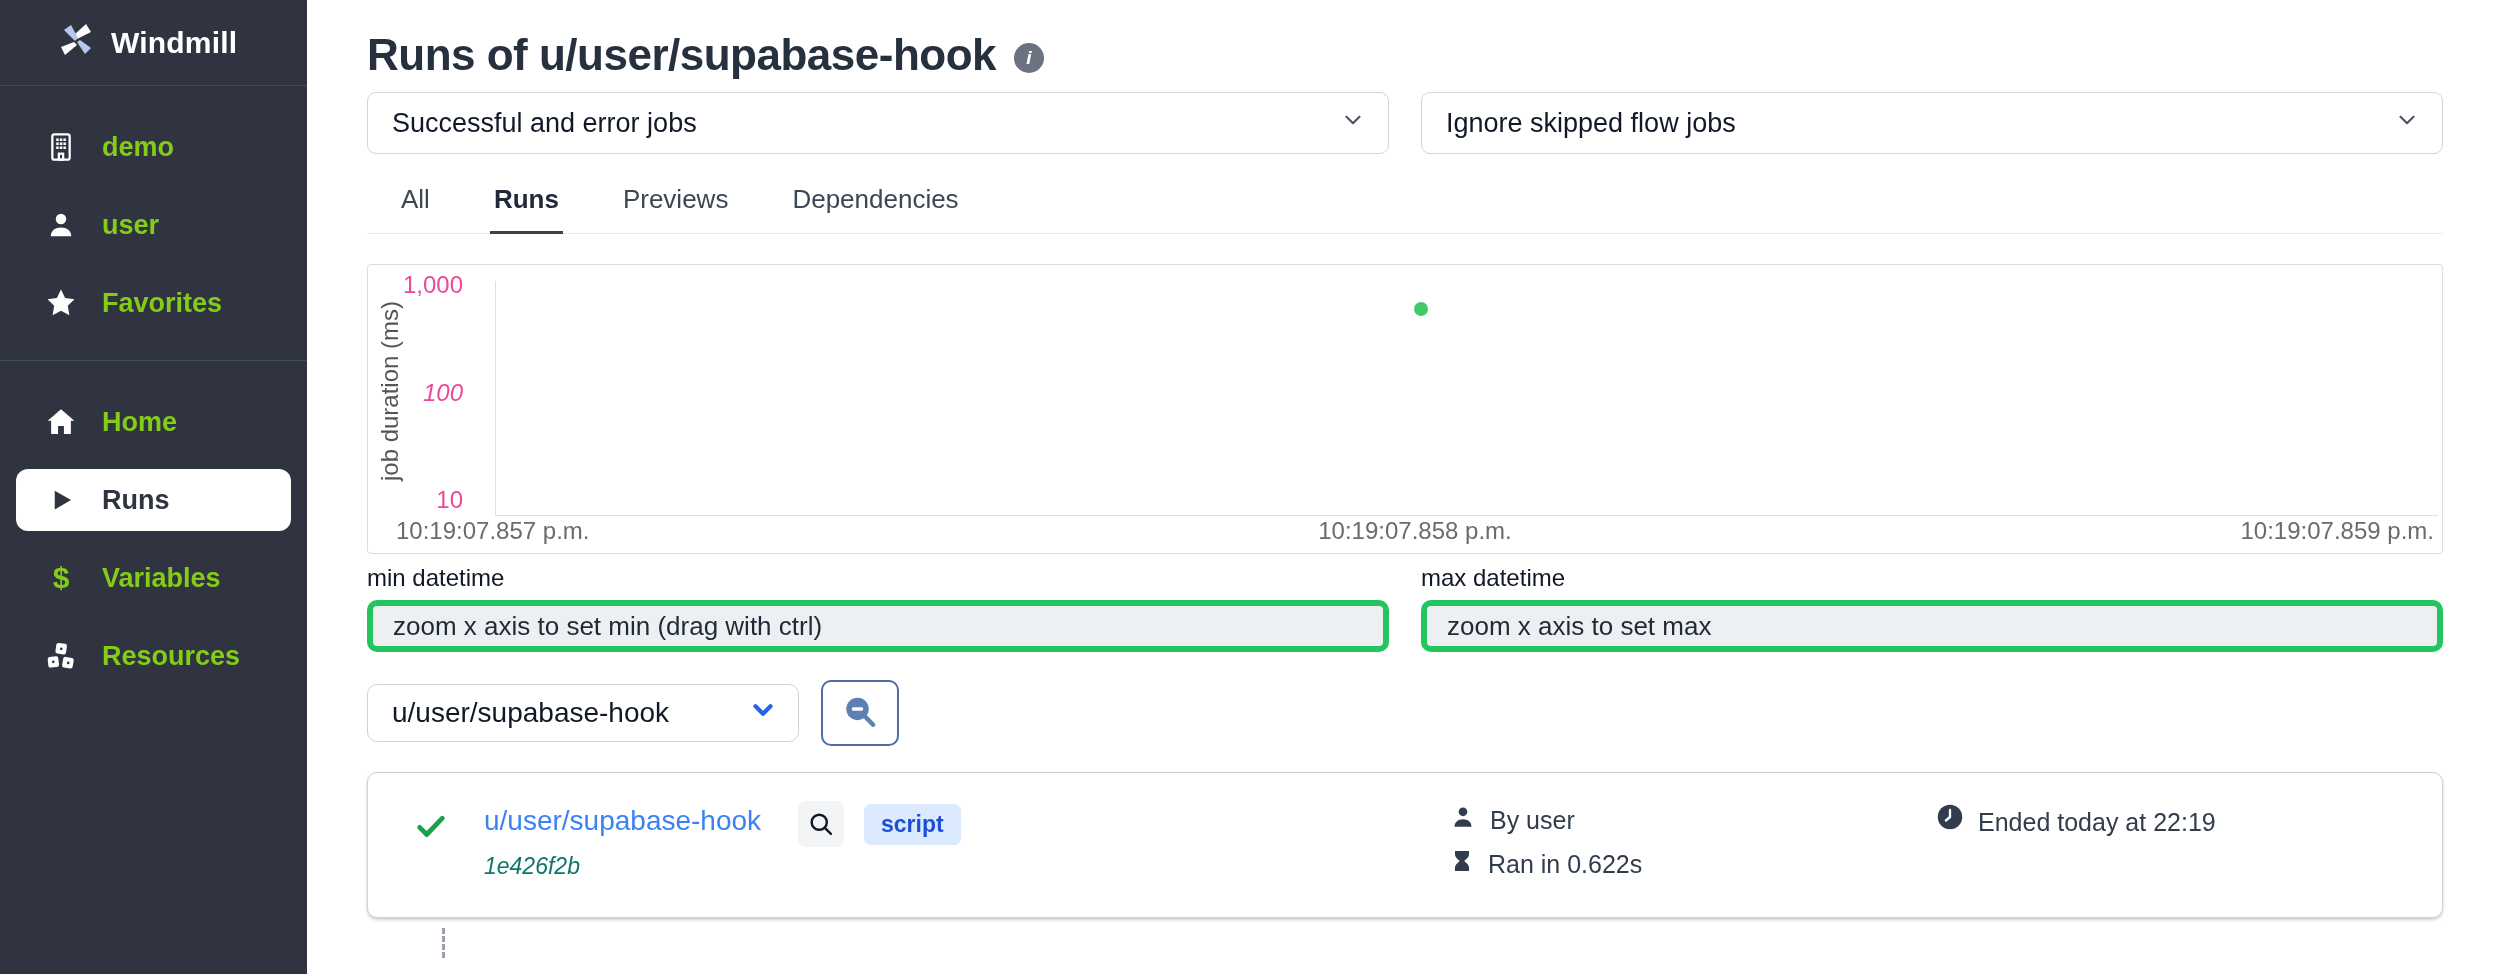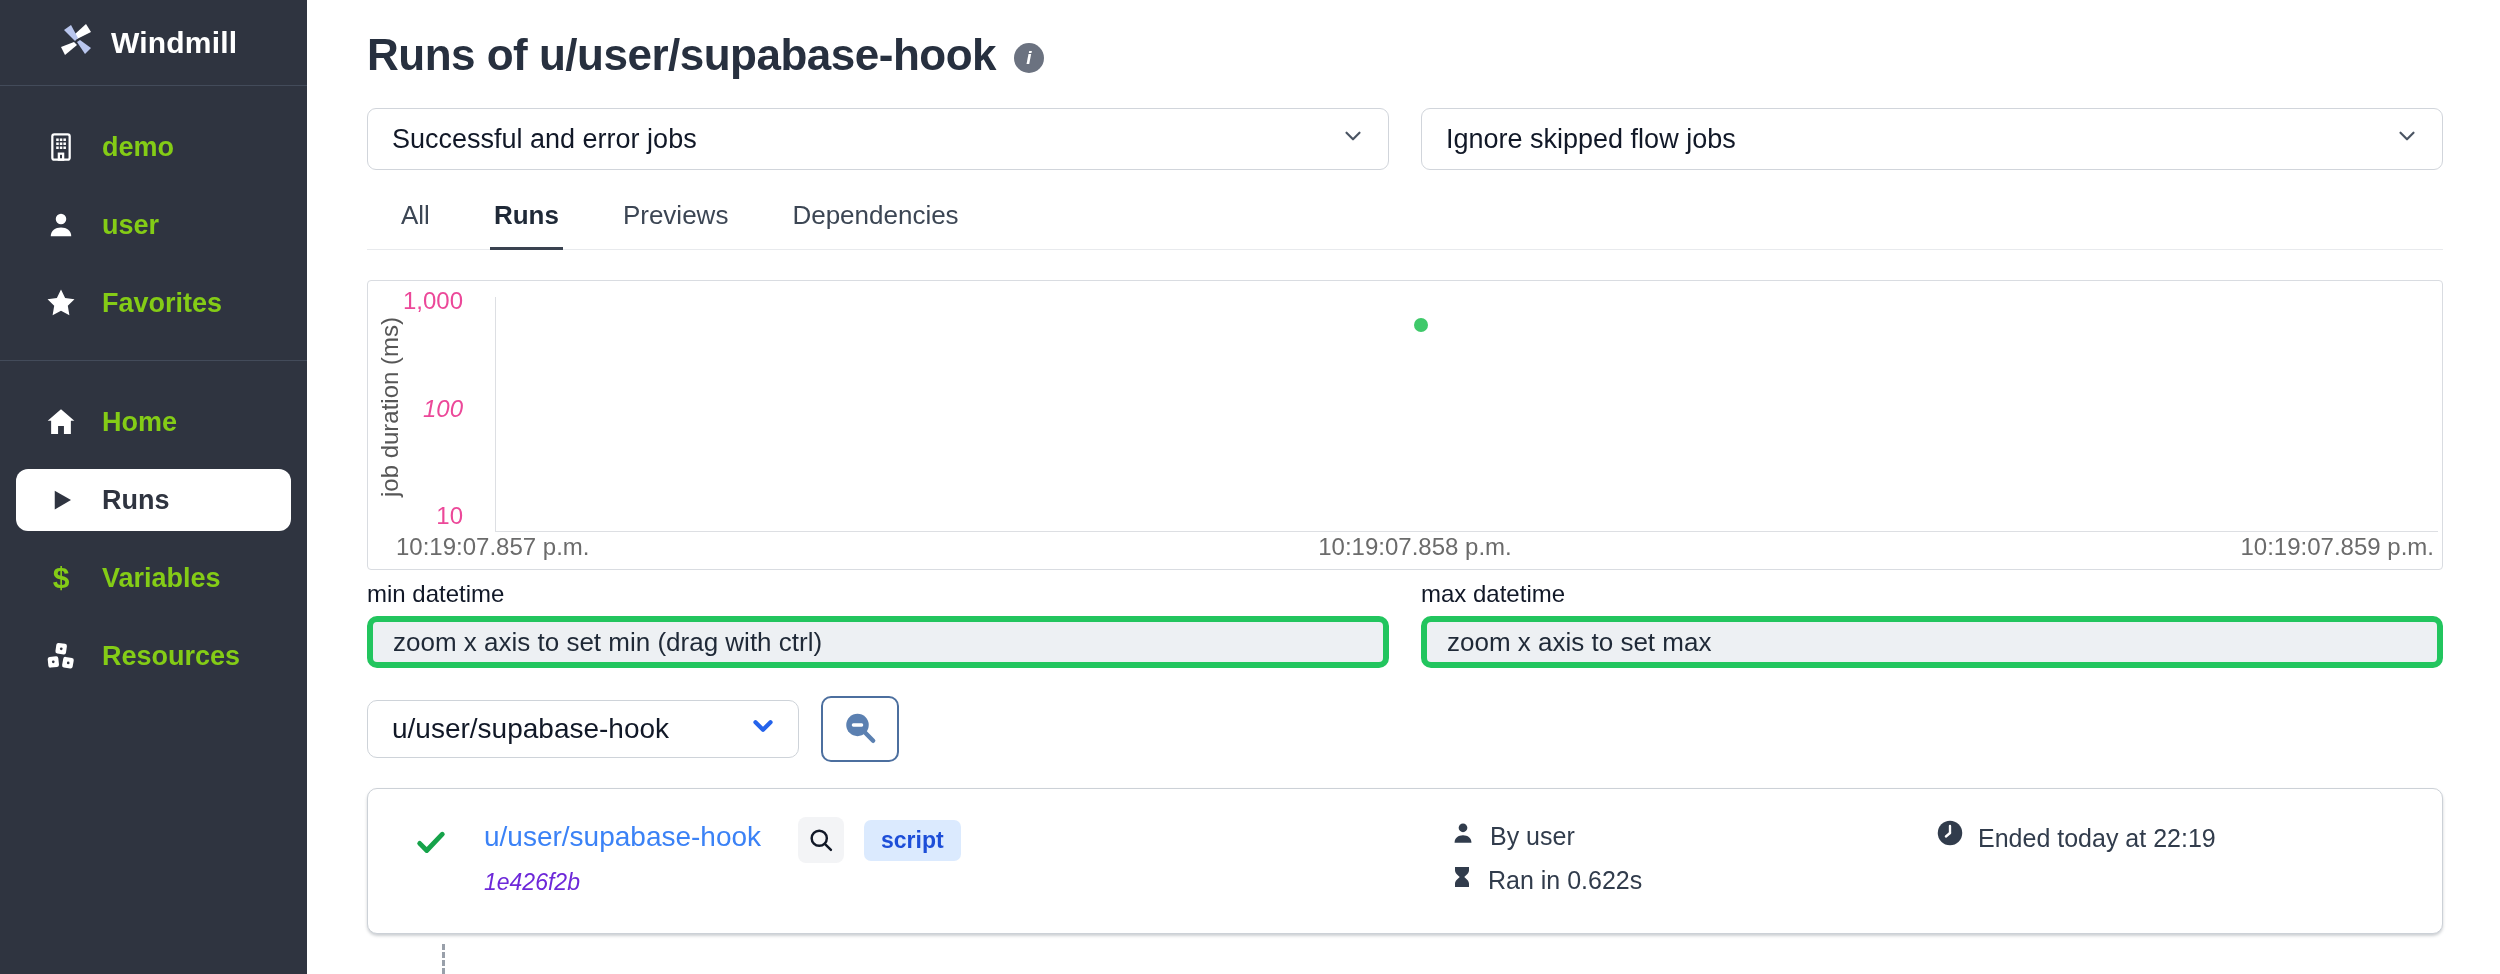--- a/index.html
+++ b/index.html
@@ -37,21 +37,21 @@
   
   .main { flex:1; padding:0 57px 0 60px; }
   .title-row { margin-top:30px; display:flex; align-items:center; gap:18px; }
   .page-title { font-size:44px; font-weight:700; color:#27303f; letter-spacing:-.5px; }
   .info-badge {
     width:30px; height:30px; border-radius:50%; background:#6b7280; color:#fff;
     display:flex; align-items:center; justify-content:center;
     font-size:19px; font-weight:700; font-style:italic; margin-top:6px;
   }
 
-  .filter-row { margin-top:28px; display:flex; gap:32px; }
+  .filter-row { margin-top:12px; display:flex; gap:32px; }
   .select-box {
     flex:1; height:62px; border:1px solid #d1d5db; border-radius:9px;
     display:flex; align-items:center; justify-content:space-between;
     padding:0 22px 0 24px; font-size:27px; color:#111827; background:#fff; cursor:pointer;
   }
 
   .tab-row {
     margin-top:20px; padding-left:30px; display:flex; gap:56px;
     border-bottom:1px solid #e8eaed;
   }
@@ -123,21 +123,21 @@
   }
   .run-zoom-btn {
     position:absolute; left:430px; top:28px; width:46px; height:46px;
     background:#f3f4f6; border-radius:8px; display:flex; align-items:center;
     justify-content:center; cursor:pointer;
   }
   .run-badge {
     position:absolute; left:496px; top:31px; background:#dbeafe; color:#1d4ed8;
     font-size:23px; font-weight:700; padding:7px 17px; border-radius:7px;
   }
-  .run-id { position:absolute; left:116px; top:80px; font-style:italic; font-size:23px; color:#6d28d9; }
+  .run-id { position:absolute; left:116px; top:80px; font-style:italic; font-size:23px; color:#0f766e; }
   .meta { position:absolute; display:flex; align-items:center; gap:14px; font-size:25px; color:#313c4c; }
   .meta-by { left:1082px; top:30px; }
   .meta-dur { left:1082px; top:74px; }
   .meta-ended { left:1568px; top:30px;align-items:flex-end; }
 
   .timeline-dash {
     margin-left:75px; margin-top:10px; width:0; height:30px;
     border-left:3px dashed #99a0aa;
   }
 </style>

